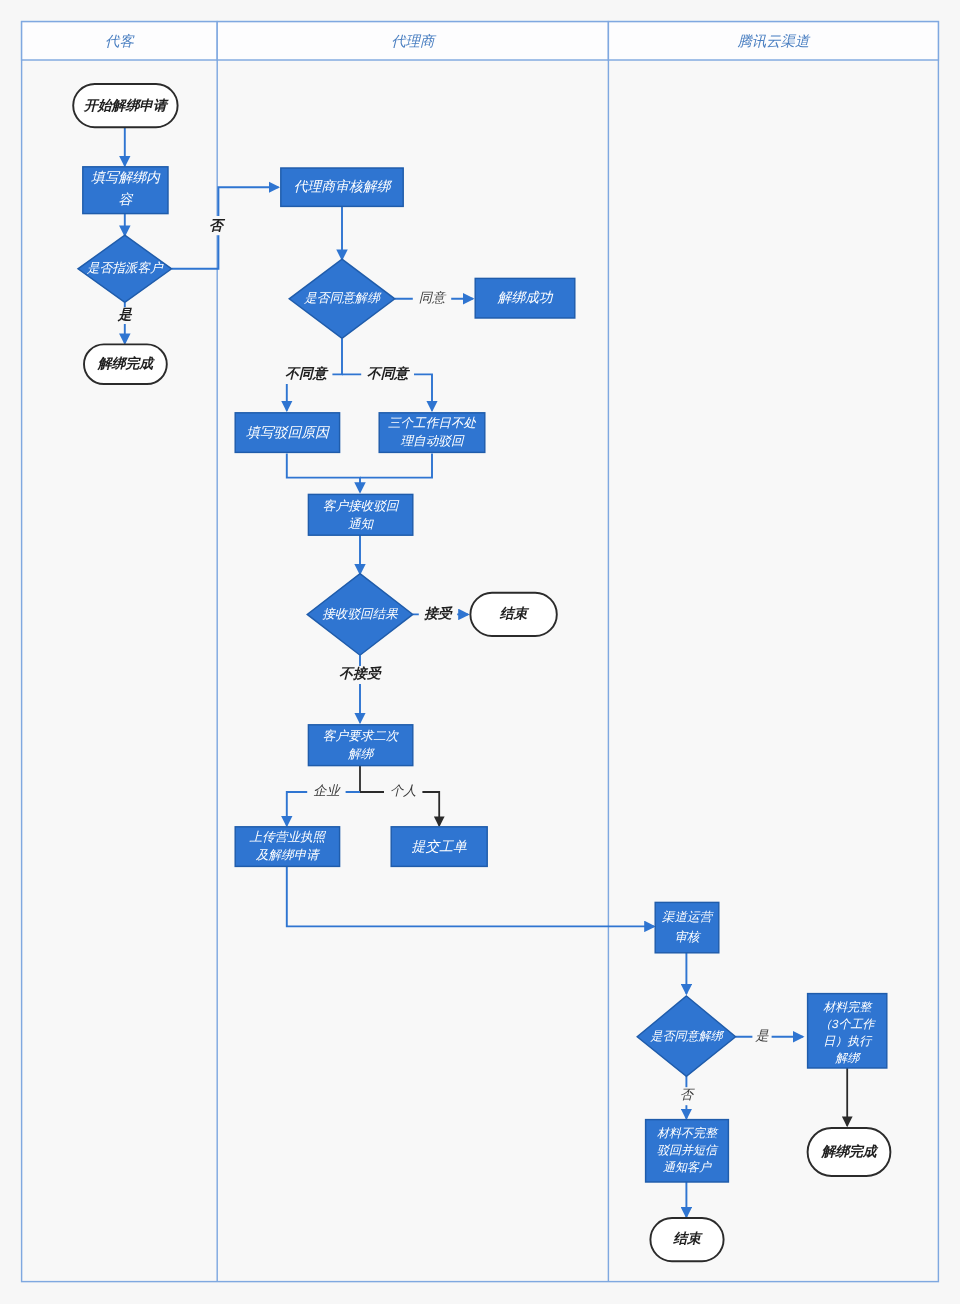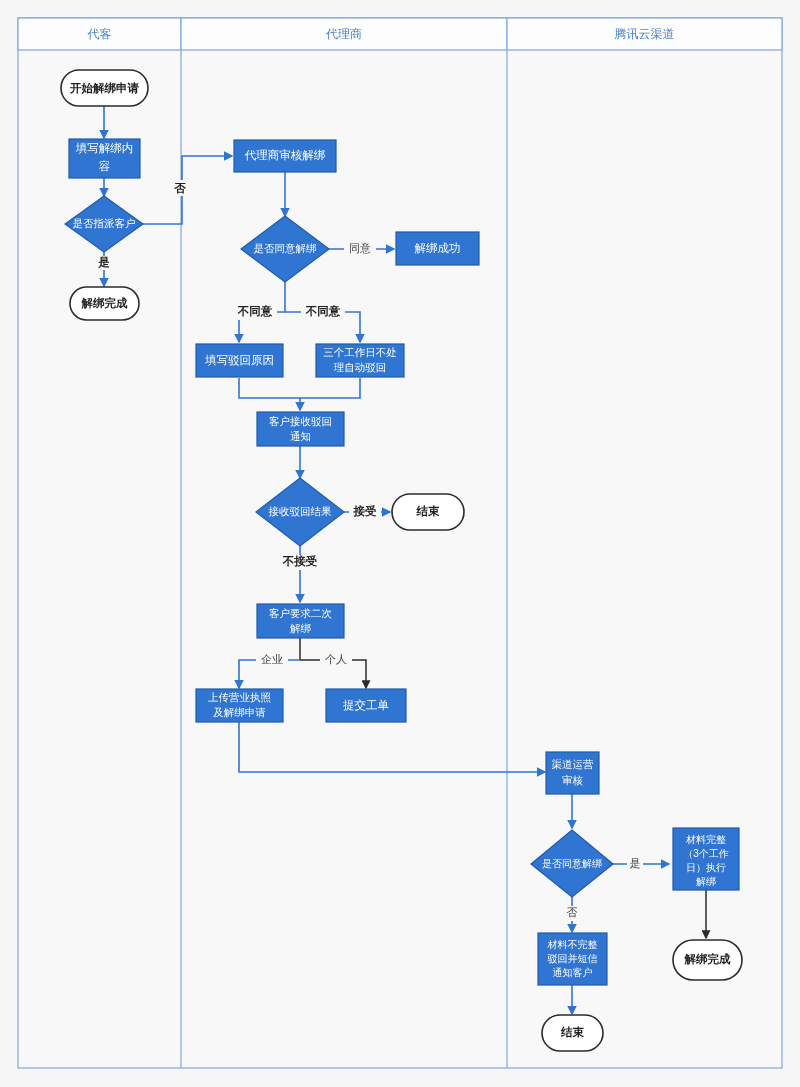--- a/index.html
+++ b/index.html
@@ -7,20 +7,21 @@
     padding: 0;
     background: #f7f7f7;
     font-family: "Liberation Sans", "DejaVu Sans", sans-serif;
   }
   #canvas {
     position: relative;
     width: 800px;
     height: 1087px;
     background: #f7f7f7;
     overflow: hidden;
+    font-style: italic;
   }
   #flow-svg {
     position: absolute;
     left: 0;
     top: 0;
     width: 800px;
     height: 1087px;
   }
   .lane-header-text {
     font-size: 12px;

